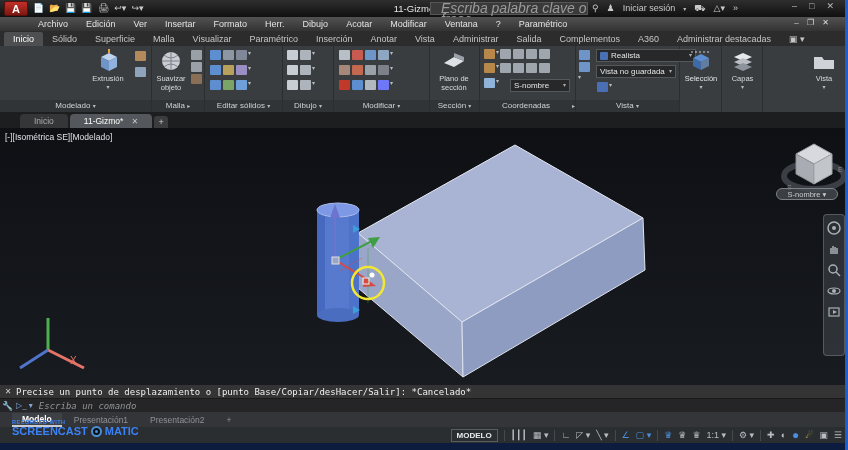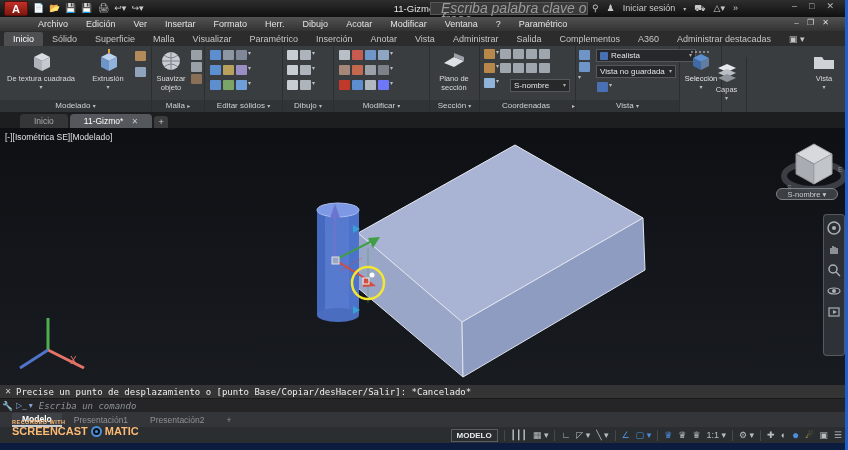--- a/index.html
+++ b/index.html
@@ -104,21 +104,21 @@
     padding-right:6px; }
   .sbtn { border:1px solid #5a5e62; color:#e8eaec; font-size:8px; font-weight:bold;
     padding:0 5px; line-height:11px; }
   .sico { font-size:9px; color:#b9bdc1; line-height:12px; }
   .sico.blue { color:#4a8fdd; }
   .sep { width:1px; height:11px; background:#45494d; }
 
   
   #navystrip { left:0; top:443px; width:848px; height:7px; background:#0c1c3e; }
   #bluestrip { left:845px; top:0; width:3px; height:450px; background:#1e5fd0; }
-  #watermark { left:12px; top:419px; color:#fdba74; }
+  #watermark { left:12px; top:419px; color:#3b82f6; }
   #watermark .l1 { font-size:5.5px; font-weight:bold; letter-spacing:.5px; }
   #watermark .l2 { font-size:11px; font-weight:bold; display:flex; align-items:center; gap:3px; }
   .wmdot { width:11px; height:11px; border-radius:50%; background:#0c0f14;
     border:2px solid #4a90d9; display:inline-block; position:relative; }
   .wmdot::after { content:""; position:absolute; left:2px; top:2px; width:3px;
     height:3px; border-radius:50%; background:#4a90d9; }
 </style>
 </head>
 <body>
 
@@ -183,31 +183,20 @@
     <span class="rtab">Salida</span>
     <span class="rtab">Complementos</span>
     <span class="rtab">A360</span>
     <span class="rtab">Administrar destacadas</span>
     <span class="rtab">▣ ▾</span>
   </div>
 
   <div id="ribbon" class="abs">
 
     <div class="panel" style="left:0;width:152px;">
-      <div class="bigbtn" style="left:6px;width:70px;">
-        <div class="glyph">
-          <svg width="26" height="24">
-              <polygon points="6,8 14,4 22,8 14,12" fill="#d9dde2"></polygon>
-              <polygon points="6,8 14,12 14,22 6,18" fill="#aeb3ba"></polygon>
-              <polygon points="14,12 22,8 22,18 14,22" fill="#c5cad1"></polygon>
-            </svg>
-        </div>
-        <div>De textura cuadrada</div>
-          <div class="caret">▾</div>
-      </div>
       <div class="bigbtn" style="left:86px;width:44px;">
         <div class="glyph">
           <svg width="26" height="24">
               <polygon points="6,8 14,4 22,8 14,12" fill="#bcd2ef"></polygon>
               <polygon points="6,8 14,12 14,22 6,18" fill="#6e94c8"></polygon>
               <polygon points="14,12 22,8 22,18 14,22" fill="#90b2dd"></polygon>
               <line x1="14" y1="4" x2="14" y2="0" stroke="#e8a33c" stroke-width="2"></line>
             </svg>
         </div>
         <div>Extrusión</div>
@@ -373,21 +362,21 @@
               <polygon points="4,8 12,12 12,20 4,16" fill="#3f6aa6"></polygon>
               <polygon points="12,12 20,8 20,16 12,20" fill="#7fa8dd" opacity=".6"></polygon>
               <line x1="2" y1="2" x2="22" y2="2" stroke="#cfd3d8" stroke-dasharray="2,2"></line>
             </svg>
         </div>
         <div>Selección</div>
           <div class="caret">▾</div>
       </div>
     </div>
 
-    <div class="panel" style="left:706px;width:41px;margin-top:11px;">
+    <div class="panel" style="left:722px;width:41px;">
       <div class="bigbtn" style="left:0px;width:41px;">
         <div class="glyph">
           <svg width="24" height="22">
               <polygon points="3,7 12,3 21,7 12,11" fill="#e4e7eb"></polygon>
               <polygon points="3,12 12,8 21,12 12,16" fill="#b9bec5"></polygon>
               <polygon points="3,17 12,13 21,17 12,21" fill="#8e949c"></polygon>
             </svg>
         </div>
         <div>Capas</div>
           <div class="caret">▾</div>

